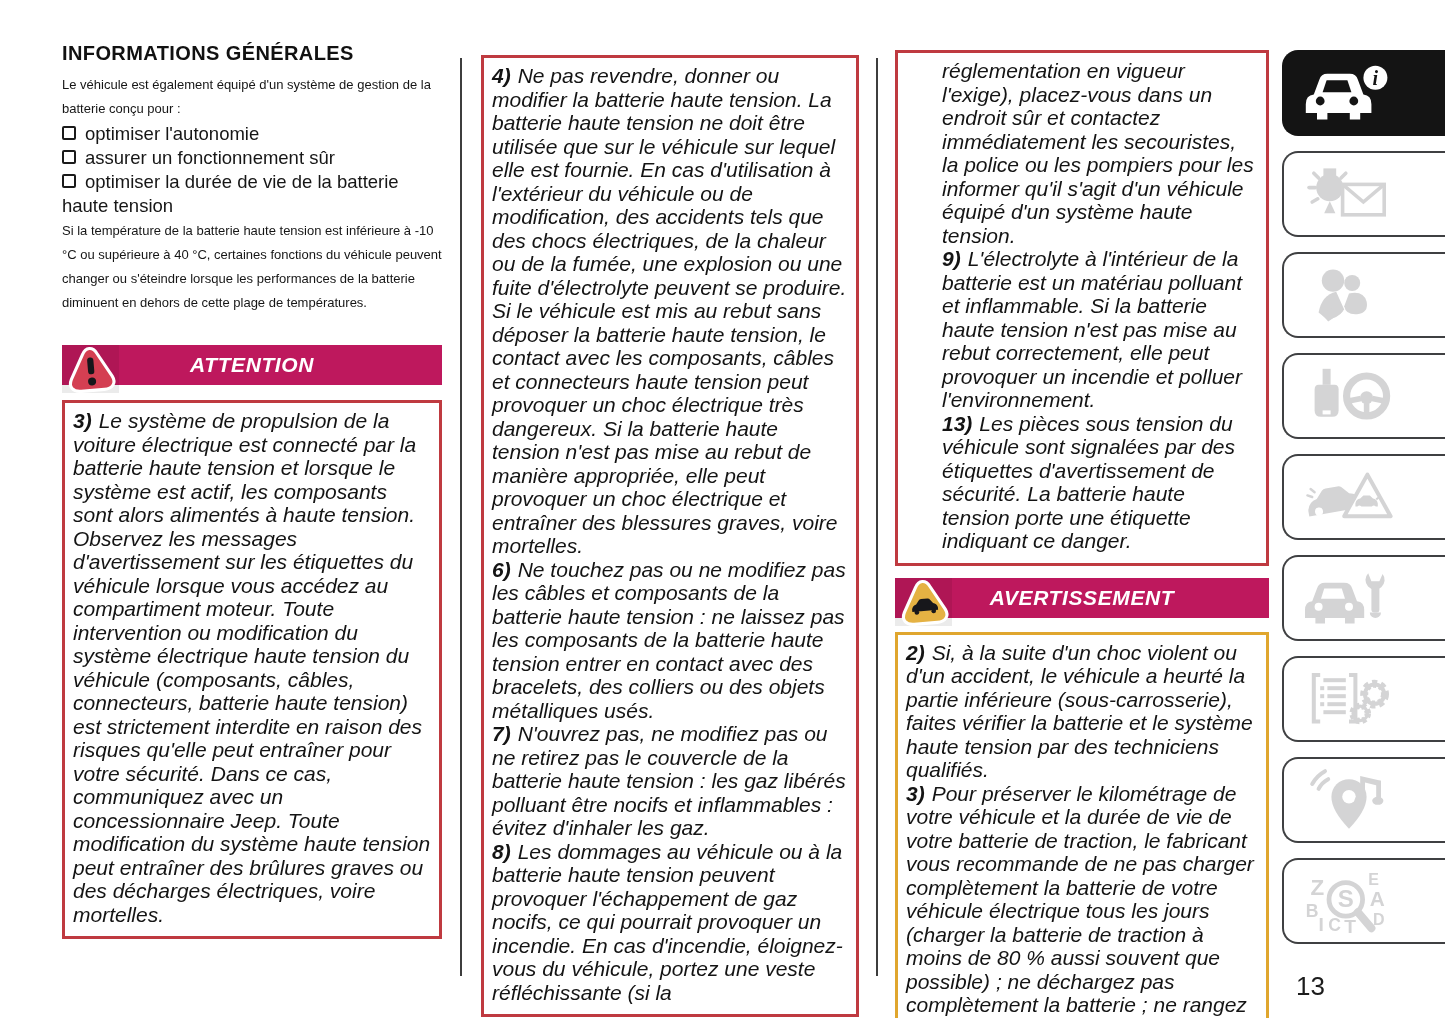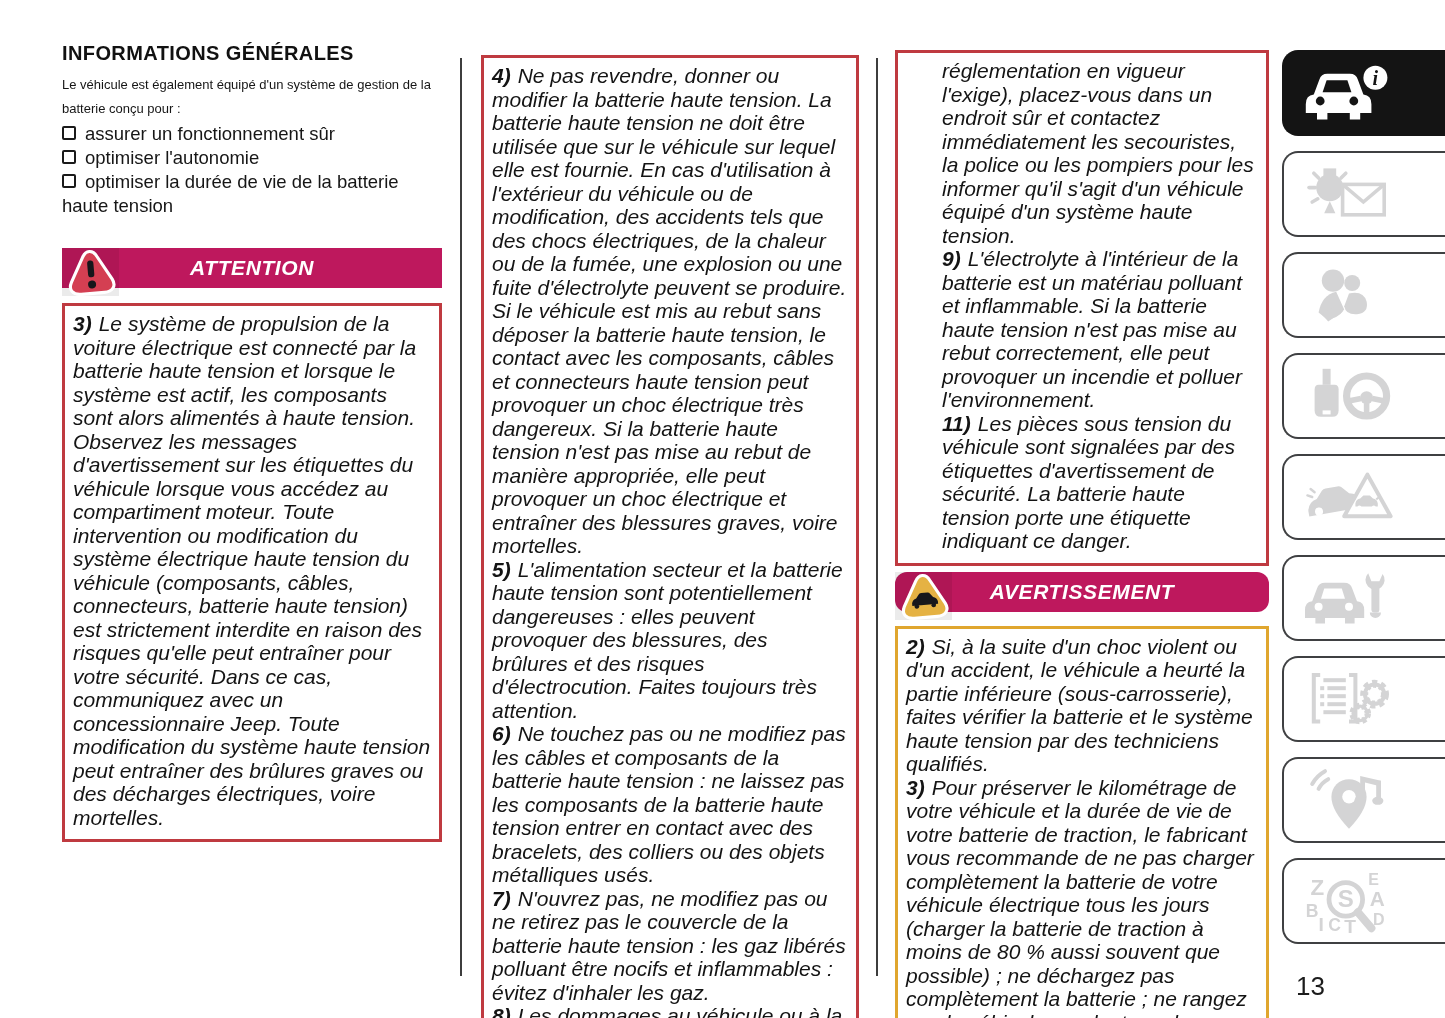--- a/index.html
+++ b/index.html
@@ -30,21 +30,21 @@
   .warn-box.red{border-color:#bf3a40;}
   .warn-box.yellow{border-color:#e0a62e;}
   .witem{margin:0;font-size:21px;line-height:23.5px;font-style:italic;color:#141414;}
   .wnum{font-weight:bold;margin-right:7px;}
   .wnum:empty{margin-right:0;}
 
   .col-left .warn-bar{margin-top:30px;}
   .col-left .warn-box{margin-top:15px;min-height:432px;}
   .col-mid .warn-box{min-height:903px;}
   .col-right .warn-box.red{min-height:388px;padding-left:44px;}
-  .col-right .warn-bar{margin-top:6px;border-radius:12px;}
+  .col-right .warn-bar{margin-top:12px;}
   .col-right .warn-box.yellow{margin-top:14px;min-height:428px;}
 
   
   .sidebar{position:absolute;right:0;top:50px;width:163px;}
   .tile{height:86px;margin-bottom:15px;border:2px solid #3f4042;border-right:none;
         border-radius:16px 0 0 16px;background:#fff;display:flex;align-items:center;
         padding-left:12px;box-sizing:border-box;}
   .tile.active{background:#141414;border-color:#141414;}
   .tile svg{width:106px;height:64px;}
 
@@ -53,26 +53,27 @@
 </head>
 <body>
 
 <div class="page">
 
   <main class="col col-left">
     <h1 class="title">INFORMATIONS GÉNÉRALES</h1>
     <p class="body">Le véhicule est également équipé d'un système de gestion de la batterie conçu pour :</p>
     <div class="bullets">
 
+        <div class="bullet"><span class="bullet-box"></span><span>optimiser l'autonomie</span></div>
+
         <div class="bullet"><span class="bullet-box"></span><span>assurer un fonctionnement sûr</span></div>
 
-        <div class="bullet"><span class="bullet-box"></span><span>optimiser l'autonomie</span></div>
-
         <div class="bullet"><span class="bullet-box"></span><span>optimiser la durée de vie de la batterie haute tension</span></div>
       </div>
+    <p class="body">Si la température de la batterie haute tension est inférieure à -10 °C ou supérieure à 40 °C, certaines fonctions du véhicule peuvent changer ou s'éteindre lorsque les performances de la batterie diminuent en dehors de cette plage de températures.</p>
 
     <div class="warn-bar">
       <span class="warn-icon-cell">
         <svg width="50" height="48" viewBox="0 0 56 52" style="transform:rotate(-5deg);">
           <path d="M28 3 q5 0 8 6 l15 27 q3 6 0 10 q-3 4 -10 4 H15 q-7 0 -10 -4 q-3 -4 0 -10 L20 9 q3 -6 8 -6 z" fill="#d43f52" stroke="#fff" stroke-width="3.5"></path>
           <rect x="24.5" y="13" width="7" height="19" rx="3.5" fill="#16161a"></rect>
           <circle cx="28" cy="40" r="4.5" fill="#16161a"></circle>
         </svg>
       </span>
       <span class="warn-title">ATTENTION</span>
@@ -83,40 +84,39 @@
       </div>
   </main>
 
   <div class="vsep" style="left:460px"></div>
 
   <main class="col col-mid">
     <div class="warn-box red">
 
         <p class="witem"><b class="wnum">4)</b><span>Ne pas revendre, donner ou modifier la batterie haute tension. La batterie haute tension ne doit être utilisée que sur le véhicule sur lequel elle est fournie. En cas d'utilisation à l'extérieur du véhicule ou de modification, des accidents tels que des chocs électriques, de la chaleur ou de la fumée, une explosion ou une fuite d'électrolyte peuvent se produire. Si le véhicule est mis au rebut sans déposer la batterie haute tension, le contact avec les composants, câbles et connecteurs haute tension peut provoquer un choc électrique très dangereux. Si la batterie haute tension n'est pas mise au rebut de manière appropriée, elle peut provoquer un choc électrique et entraîner des blessures graves, voire mortelles.</span></p>
 
-        <p class="witem"><b class="wnum">5)</b><span>L'alimentation secteur et la batterie haute tension sont potentiellement dangereuses : elles peuvent provoquer des blessures, des brûlures et des risques d'électrocution. Faites toujours très attention.</span></p>
 
         <p class="witem"><b class="wnum">6)</b><span>Ne touchez pas ou ne modifiez pas les câbles et composants de la batterie haute tension : ne laissez pas les composants de la batterie haute tension entrer en contact avec des bracelets, des colliers ou des objets métalliques usés.</span></p>
 
         <p class="witem"><b class="wnum">7)</b><span>N'ouvrez pas, ne modifiez pas ou ne retirez pas le couvercle de la batterie haute tension : les gaz libérés polluant être nocifs et inflammables : évitez d'inhaler les gaz.</span></p>
 
         <p class="witem"><b class="wnum">8)</b><span>Les dommages au véhicule ou à la batterie haute tension peuvent provoquer l'échappement de gaz nocifs, ce qui pourrait provoquer un incendie. En cas d'incendie, éloignez-vous du véhicule, portez une veste réfléchissante (si la</span></p>
       </div>
   </main>
 
   <div class="vsep" style="left:876px"></div>
 
   <main class="col col-right">
     <div class="warn-box red">
 
         <p class="witem"><b class="wnum"></b><span>réglementation en vigueur l'exige), placez-vous dans un endroit sûr et contactez immédiatement les secouristes, la police ou les pompiers pour les informer qu'il s'agit d'un véhicule équipé d'un système haute tension.</span></p>
 
         <p class="witem"><b class="wnum">9)</b><span>L'électrolyte à l'intérieur de la batterie est un matériau polluant et inflammable. Si la batterie haute tension n'est pas mise au rebut correctement, elle peut provoquer un incendie et polluer l'environnement.</span></p>
 
-        <p class="witem"><b class="wnum">11)</b><span>Les pièces sous tension du véhicule sont signalées par des étiquettes d'avertissement de sécurité. La batterie haute tension porte une étiquette indiquant ce danger.</span></p>
+        <p class="witem"><b class="wnum">13)</b><span>Les pièces sous tension du véhicule sont signalées par des étiquettes d'avertissement de sécurité. La batterie haute tension porte une étiquette indiquant ce danger.</span></p>
       </div>
 
     <div class="warn-bar">
       <span class="warn-icon-cell">
         <svg width="50" height="48" viewBox="0 0 56 52" style="transform:rotate(-5deg);">
           <path d="M28 3 q5 0 8 6 l15 27 q3 6 0 10 q-3 4 -10 4 H15 q-7 0 -10 -4 q-3 -4 0 -10 L20 9 q3 -6 8 -6 z" fill="#e5b243" stroke="#fff" stroke-width="3.5"></path>
           <g fill="#17171b">
             <path d="M14 33 q1 -4 5 -5 l3 -4 q1 -1.5 3 -1.5 h7 q2 0 3 1.5 l3 4 q4 1 5 5 v3 H14 z"></path>
             <circle cx="19" cy="37" r="2.6"></circle>
             <circle cx="38" cy="37" r="2.6"></circle>

